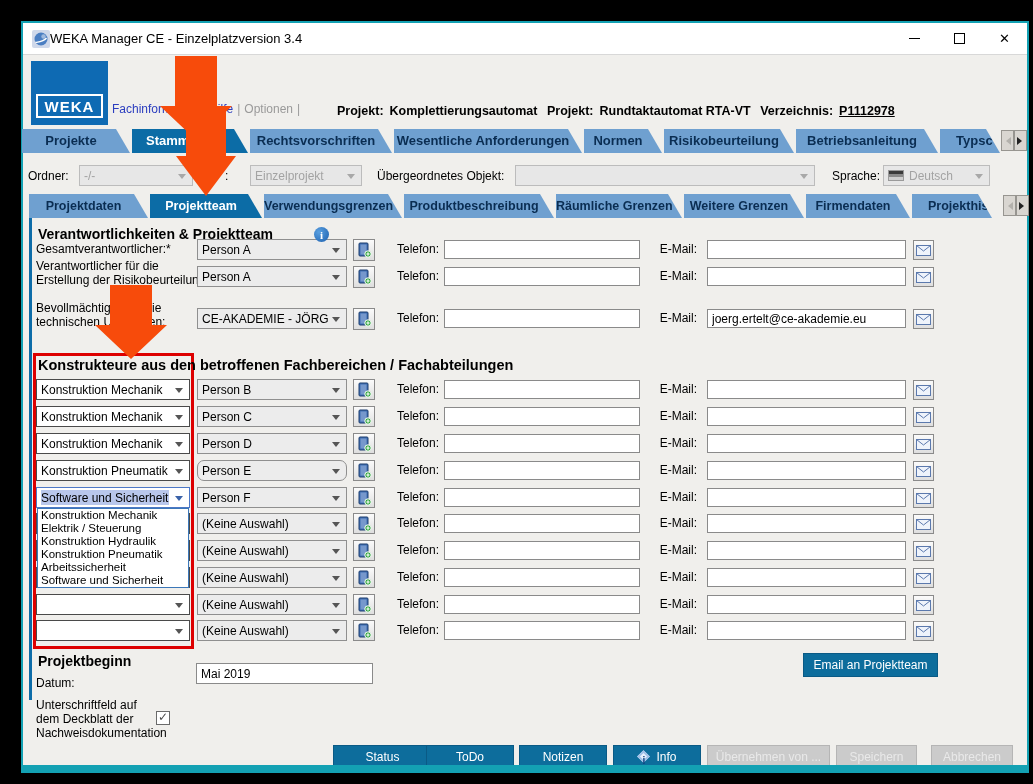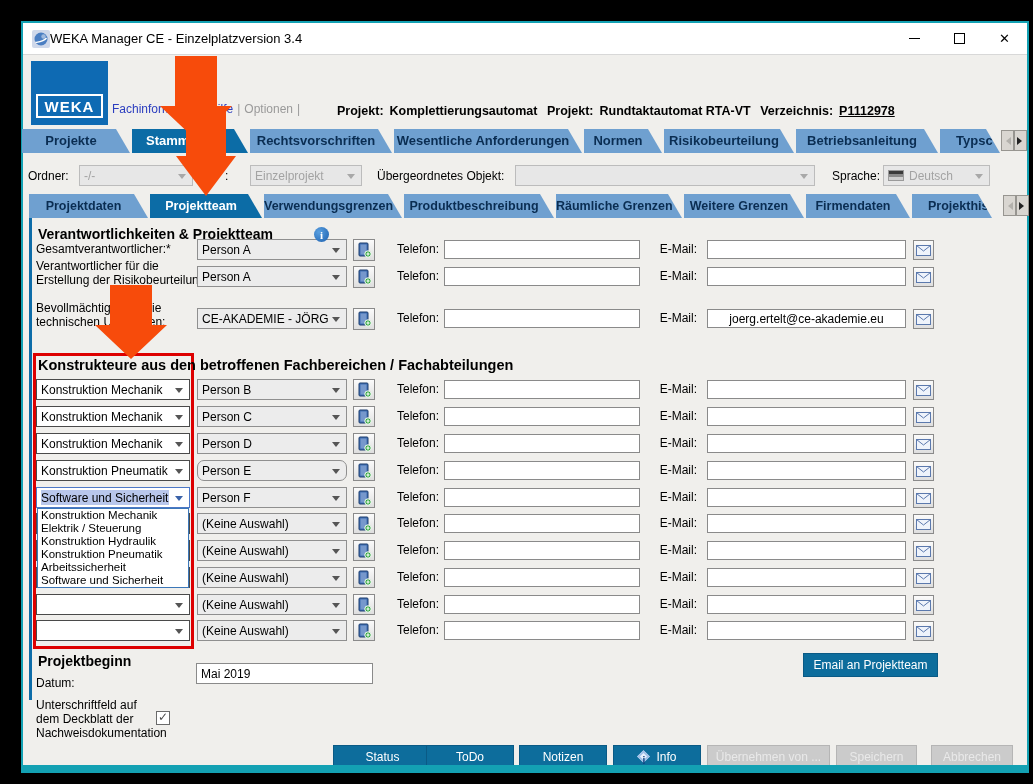--- a/index.html
+++ b/index.html
@@ -228,21 +228,21 @@
       <svg width="16" height="16" viewBox="0 0 16 16">
         <rect x="3" y="1" width="9" height="13" rx="1" fill="#3f6fb5" stroke="#1e3f6e"></rect>
         <rect x="4.5" y="2.5" width="6" height="10" fill="#dce6f5" opacity="0.35"></rect>
         <circle cx="12" cy="12" r="3.2" fill="#2fa33c" stroke="#fff"></circle>
         <path d="M12 10.3v3.4M10.3 12h3.4" stroke="#fff" stroke-width="1.1"></path>
       </svg>
     </div>
   <div class="abs lbl" style="left:374px;top:311px;width:65px;text-align:right;">Telefon:</div>
   <input class="input" style="left: 444px; top: 309px; width: 196px; height: 19px;">
   <div class="abs lbl" style="left:648px;top:311px;width:49px;text-align:right;">E-Mail:</div>
-  <input class="input" style="left: 707px; top: 309px; width: 199px; height: 19px; text-align: center;" value="joerg.ertelt@ce-akademie.eu">
+  <input class="input" style="left: 707px; top: 309px; width: 199px; height: 19px;" value="joerg.ertelt@ce-akademie.eu">
   <div class="abs icon-btn" style="left:913px;top:309px;width:21px;height:20px;">
       <svg width="15" height="11" viewBox="0 0 15 11">
         <rect x="0.5" y="0.5" width="14" height="10" fill="#eef3fb" stroke="#5b79ad"></rect>
         <path d="M0.5 0.5 L7.5 6 L14.5 0.5" fill="none" stroke="#5b79ad"></path>
       </svg>
     </div>
 
   <div class="abs red-box" style="left:33px;top:353px;width:161px;height:296px;"></div>
   <div class="abs heading2" style="left:38px;top:357px;">Konstrukteure aus den betroffenen Fachbereichen / Fachabteilungen</div>
 

